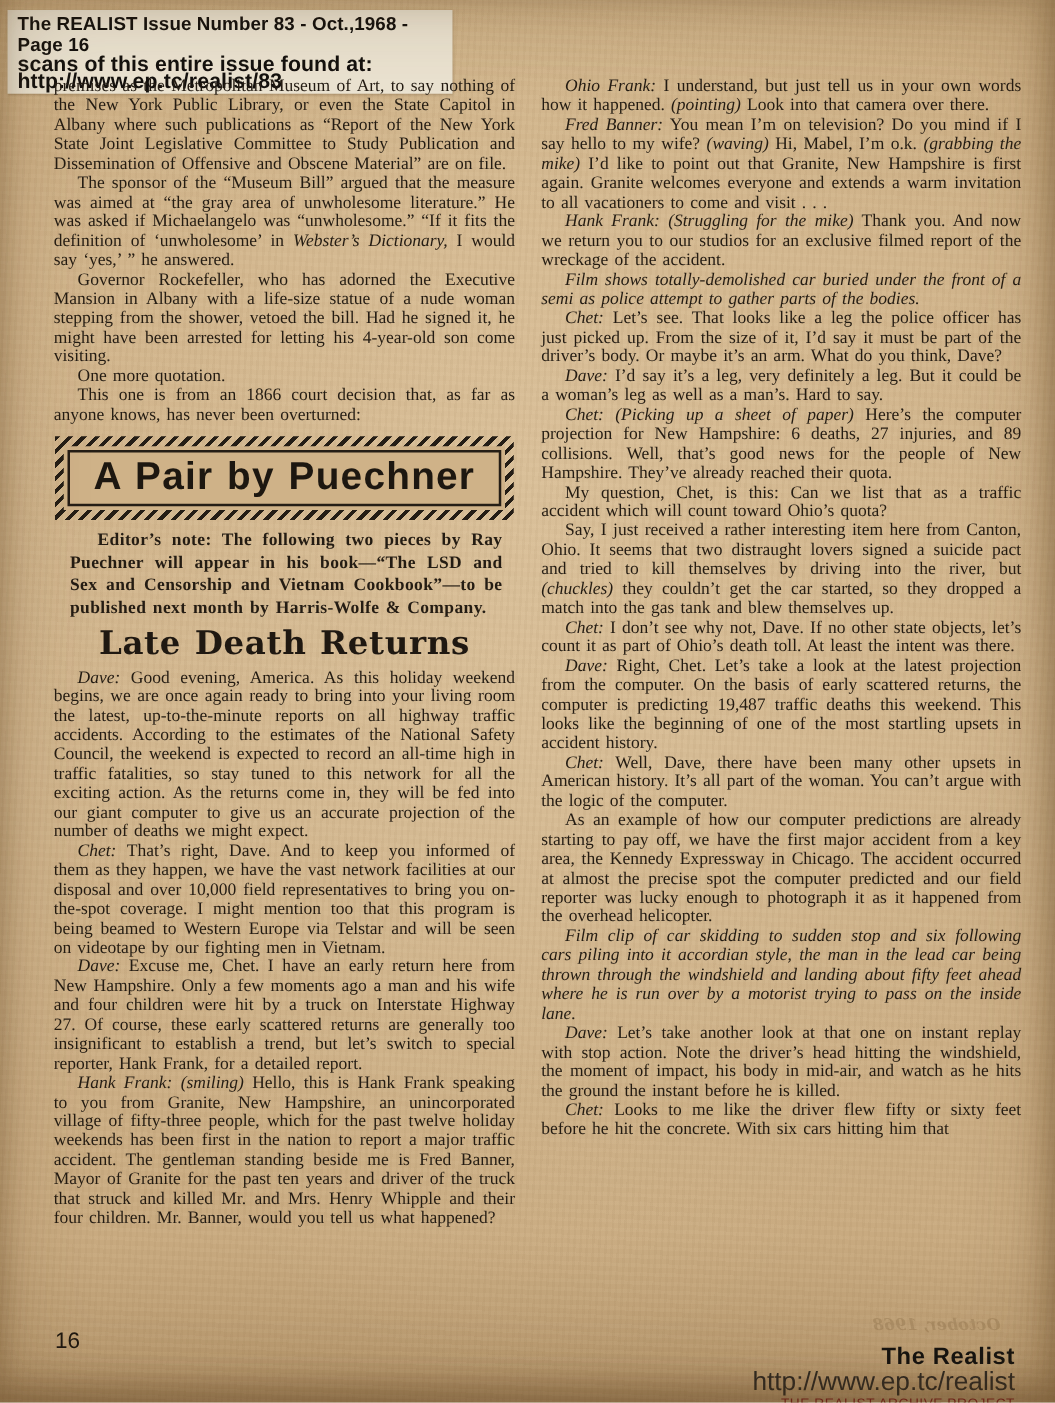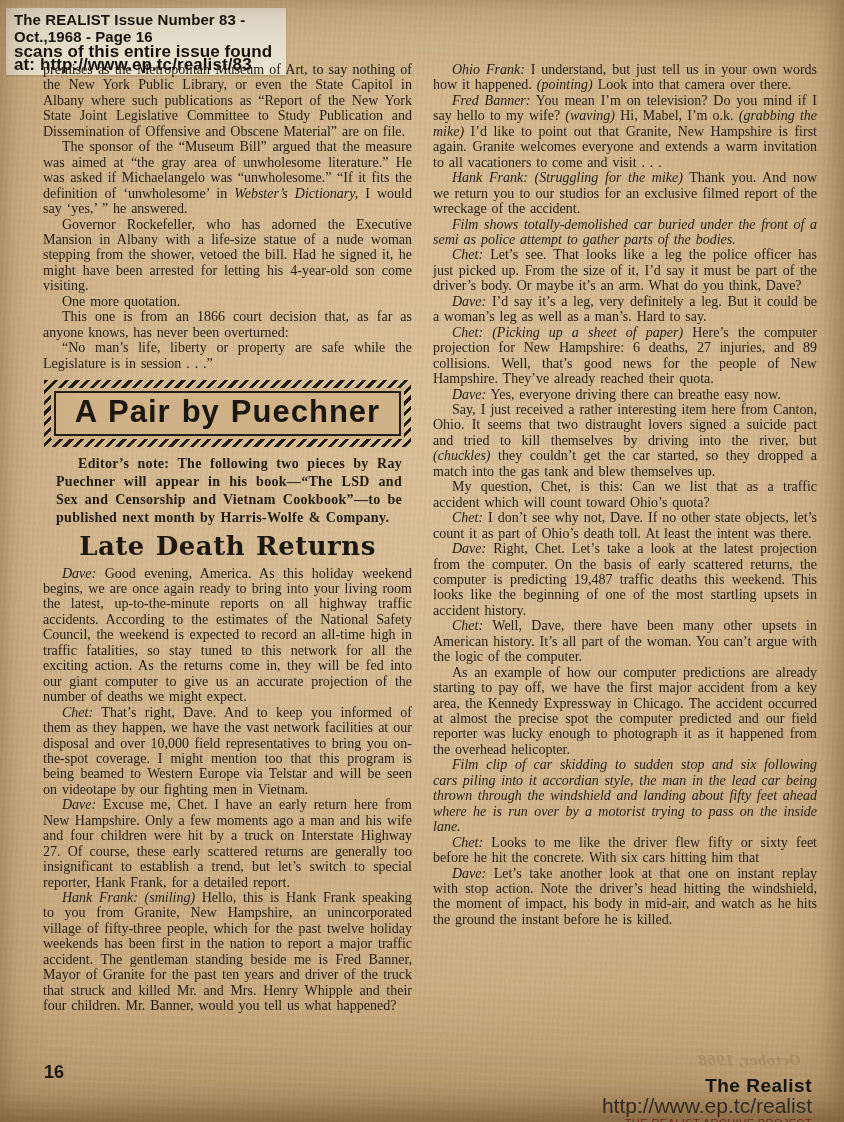--- a/index.html
+++ b/index.html
@@ -15,21 +15,21 @@
     background:
       repeating-linear-gradient(93deg, rgba(120,90,50,0.05) 0 2px, rgba(0,0,0,0) 2px 5px),
       repeating-linear-gradient(2deg, rgba(255,235,200,0.05) 0 3px, rgba(0,0,0,0) 3px 7px);
   }
   .vignette{
     position:absolute;inset:0;pointer-events:none;
     box-shadow: inset 0 0 70px rgba(90,60,25,0.28), inset -10px 0 25px rgba(90,60,25,0.18),
                 inset 0 -16px 22px rgba(70,45,15,0.25);
   }
   .header-label{
-    position:absolute;left:6px;top:8px;width:280px;
+    position:absolute;left:6px;top:8px;width:356px;
     background:#eae2d0;color:#14110e;padding:3px 8px 4px 8px;box-sizing:border-box;
     font-family:"Liberation Sans", sans-serif;
     box-shadow:0 1px 2px rgba(60,40,15,0.25);
   }
   .header-label .l1{font-size:15px;font-weight:bold;line-height:17px;letter-spacing:0.1px;}
   .header-label .l2{font-size:17px;font-weight:bold;line-height:13px;letter-spacing:0.1px;}
   .col{
     position:absolute;top:62px;color:#241c13;
     font-size:14px;line-height:15.45px;text-align:justify;
     word-spacing:1.4px; hyphens:auto; -webkit-hyphens:auto;
@@ -58,21 +58,21 @@
     text-indent:22px;letter-spacing:0.3px;line-height:18px;font-size:14px;
   }
   .section-heading{
     margin:12px 0 6px 0;text-align:center;
     font-family:"DejaVu Serif", serif;font-weight:bold;
     font-size:26px;letter-spacing:0.5px;color:#1f1811;
   }
   .spacer-sm{height:5px;}
   .page-number{
     position:absolute;left:44px;top:1062px;
-    font-family:"Liberation Sans", sans-serif;font-weight:bold;font-size:18px;color:#1d1archive710;
+    font-family:"Liberation Sans", sans-serif;font-weight:normal;font-size:18px;color:#1d1archive710;
     color:#1d1710;
   }
   .footer{
     position:absolute;right:32px;top:1076px;width:420px;text-align:right;
     font-family:"Liberation Sans", sans-serif;color:#151310;
   }
   .footer .brand{font-size:19px;font-weight:bold;letter-spacing:0.5px;line-height:19px;}
   .footer .url{font-size:21px;line-height:21px;color:#2e2a24;}
   .footer .archive{font-size:11px;line-height:15px;letter-spacing:0.4px;color:#7f1d1d;}
   .bleedthrough{
@@ -91,21 +91,20 @@
   <div class="l2">scans of this entire issue found at: http://www.ep.tc/realist/83</div>
 </div>
 
 <div class="col col-left">
   <div id="left-top">
       <p class="para"><span>premises as the Metropolitan Museum of Art, to say nothing of the New York Public Library, or even the State Capitol in Albany where such publications as “Report of the New York State Joint Legislative Committee to Study Publication and Dissemination of Offensive and Obscene Material” are on file.</span></p>
       <p class="para ind"><span>The sponsor of the “Museum Bill” argued that the measure was aimed at “the gray area of unwholesome literature.” He was asked if Michaelangelo was “unwholesome.” “If it fits the definition of ‘unwholesome’ in </span><span class="it">Webster’s Dictionary,</span><span> I would say ‘yes,’ ” he answered.</span></p>
       <p class="para ind"><span>Governor Rockefeller, who has adorned the Executive Mansion in Albany with a life-size statue of a nude woman stepping from the shower, vetoed the bill. Had he signed it, he might have been arrested for letting his 4-year-old son come visiting.</span></p>
       <p class="para ind"><span>One more quotation.</span></p>
       <p class="para ind"><span>This one is from an 1866 court decision that, as far as anyone knows, has never been overturned:</span></p>
-      <p class="para ind"><span>“No man’s life, liberty or property are safe while the Legislature is in session . . .”</span></p>
     </div>
   <div class="puechner-hatch">
     <div class="puechner-gap">
       <div class="puechner-frame">
         <span class="puechner-title">A Pair by Puechner</span>
       </div>
     </div>
   </div>
   <p class="editors-note">Editor’s note: The following two pieces by Ray Puechner will appear in his book—“The LSD and Sex and Censorship and Vietnam Cookbook”—to be published next month by Harris-Wolfe &amp; Company.</p>
   <div class="section-heading">Late Death Returns</div>
@@ -120,30 +119,29 @@
 
 <div class="col col-right">
   <div id="right-paras">
       <p class="para ind"><span class="it">Ohio Frank:</span><span> I understand, but just tell us in your own words how it happened. </span><span class="it">(pointing)</span><span> Look into that camera over there.</span></p>
       <p class="para ind"><span class="it">Fred Banner:</span><span> You mean I’m on television? Do you mind if I say hello to my wife? </span><span class="it">(waving)</span><span> Hi, Mabel, I’m o.k. </span><span class="it">(grabbing the mike)</span><span> I’d like to point out that Granite, New Hampshire is first again. Granite welcomes everyone and extends a warm invitation to all vacationers to come and visit . . .</span></p>
       <p class="para ind"><span class="it">Hank Frank: (Struggling for the mike)</span><span> Thank you. And now we return you to our studios for an exclusive filmed report of the wreckage of the accident.</span></p>
       <p class="para ind"><span class="it">Film shows totally-demolished car buried under the front of a semi as police attempt to gather parts of the bodies.</span></p>
       <p class="para ind"><span class="it">Chet:</span><span> Let’s see. That looks like a leg the police officer has just picked up. From the size of it, I’d say it must be part of the driver’s body. Or maybe it’s an arm. What do you think, Dave?</span></p>
       <p class="para ind"><span class="it">Dave:</span><span> I’d say it’s a leg, very definitely a leg. But it could be a woman’s leg as well as a man’s. Hard to say.</span></p>
       <p class="para ind"><span class="it">Chet: (Picking up a sheet of paper)</span><span> Here’s the computer projection for New Hampshire: 6 deaths, 27 injuries, and 89 collisions. Well, that’s good news for the people of New Hampshire. They’ve already reached their quota.</span></p>
-      <p class="para ind"><span class="it">Dave:</span><span> Yes, everyone driving there can breathe easy now.</span></p>
+      <p class="para ind"><span>My question, Chet, is this: Can we list that as a traffic accident which will count toward Ohio’s quota?</span></p>
       <p class="para ind"><span>Say, I just received a rather interesting item here from Canton, Ohio. It seems that two distraught lovers signed a suicide pact and tried to kill themselves by driving into the river, but </span><span class="it">(chuckles)</span><span> they couldn’t get the car started, so they dropped a match into the gas tank and blew themselves up.</span></p>
-      <p class="para ind"><span>My question, Chet, is this: Can we list that as a traffic accident which will count toward Ohio’s quota?</span></p>
       <p class="para ind"><span class="it">Chet:</span><span> I don’t see why not, Dave. If no other state objects, let’s count it as part of Ohio’s death toll. At least the intent was there.</span></p>
       <p class="para ind"><span class="it">Dave:</span><span> Right, Chet. Let’s take a look at the latest projection from the computer. On the basis of early scattered returns, the computer is predicting 19,487 traffic deaths this weekend. This looks like the beginning of one of the most startling upsets in accident history.</span></p>
       <p class="para ind"><span class="it">Chet:</span><span> Well, Dave, there have been many other upsets in American history. It’s all part of the woman. You can’t argue with the logic of the computer.</span></p>
       <p class="para ind"><span>As an example of how our computer predictions are already starting to pay off, we have the first major accident from a key area, the Kennedy Expressway in Chicago. The accident occurred at almost the precise spot the computer predicted and our field reporter was lucky enough to photograph it as it happened from the overhead helicopter.</span></p>
       <p class="para ind"><span class="it">Film clip of car skidding to sudden stop and six following cars piling into it accordian style, the man in the lead car being thrown through the windshield and landing about fifty feet ahead where he is run over by a motorist trying to pass on the inside lane.</span></p>
+      <p class="para ind"><span class="it">Dave:</span><span> Let’s take another look at that one on instant replay with stop action. Note the driver’s head hitting the windshield, the moment of impact, his body in mid-air, and watch as he hits the ground the instant before he is killed.</span></p>
       <p class="para ind"><span class="it">Chet:</span><span> Looks to me like the driver flew fifty or sixty feet before he hit the concrete. With six cars hitting him that</span></p>
-      <p class="para ind"><span class="it">Dave:</span><span> Let’s take another look at that one on instant replay with stop action. Note the driver’s head hitting the windshield, the moment of impact, his body in mid-air, and watch as he hits the ground the instant before he is killed.</span></p>
     </div>
 </div>
 
 <div class="page-number">16</div>
 
 <div class="bleedthrough">October, 1968</div>
 
 <div class="footer">
   <div class="brand">The Realist</div>
   <div class="url">http://www.ep.tc/realist</div>

